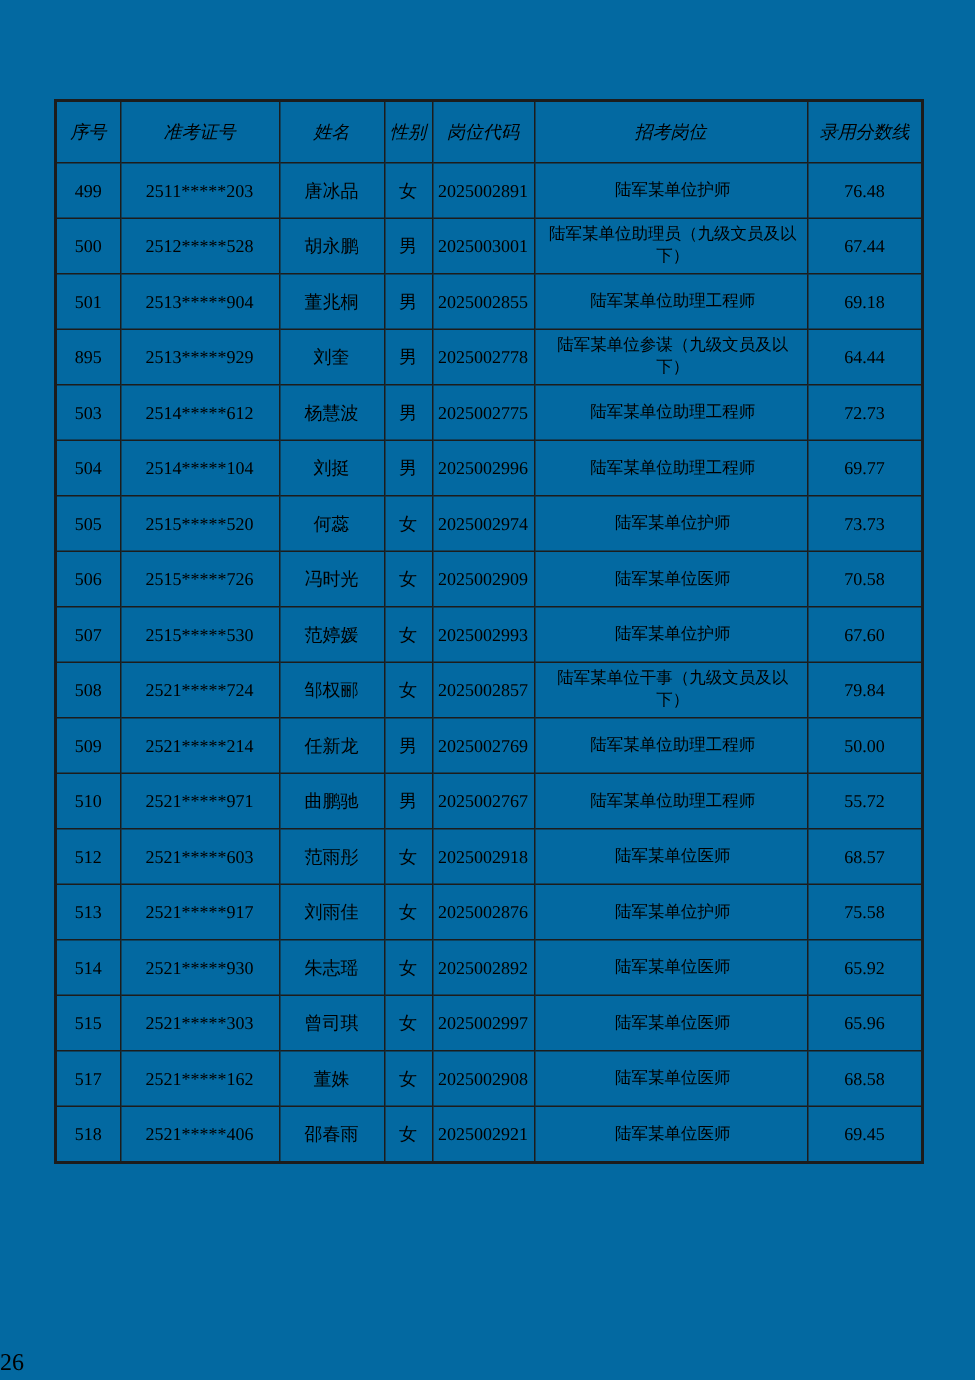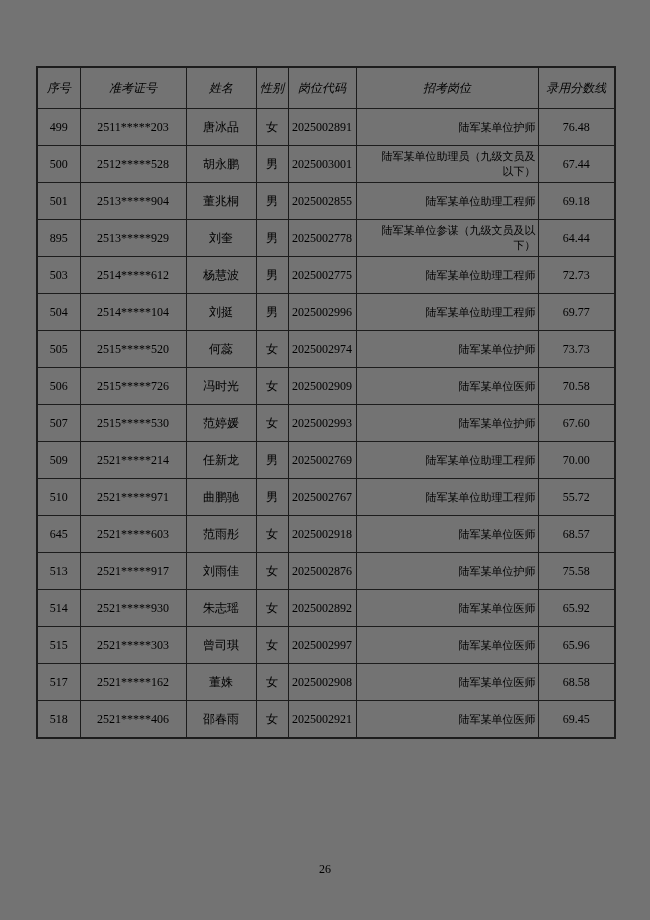--- a/index.html
+++ b/index.html
@@ -10,21 +10,21 @@
   body {
     width: 650px;
     height: 920px;
     position: relative;
     font-family: "Liberation Serif", "DejaVu Serif", serif;
     color: #000000;
   }
   .page {
     position: absolute;
     inset: 0;
-    background: #737373;
+    background: #0369a1;
   }
   table.results {
     position: absolute;
     left: 36px;
     top: 66px;
     width: 578px;
     border-collapse: collapse;
     table-layout: fixed;
     border: 2px solid #1c1c1c;
   }
@@ -41,32 +41,32 @@
   }
   table.results th {
     height: 38px;
     font-weight: normal;
     font-style: italic;
   }
   table.results td {
     height: 34px;
   }
   table.results td.pos {
-    text-align: right;
-    padding-left: 16px;
+    text-align: center;
+    padding-left: 5px;
     font-size: 11px;
     line-height: 15px;
   }
   .page-number {
     position: absolute;
-    top: 862px;
+    top: 900px;
     left: 0;
     width: 100%;
-    text-align: center;
-    font-size: 12px;
+    text-align: left;
+    font-size: 16px;
   }
 </style>
 </head>
 <body>
 
 <div class="page">
 
   <table class="results">
     <colgroup>
       <col style="width:43px">
@@ -172,44 +172,53 @@
   <tr>
     <td>507</td>
     <td>2515*****530</td>
     <td>范婷媛</td>
     <td>女</td>
     <td>2025002993</td>
     <td class="pos">陆军某单位护师</td>
     <td>67.60</td>
   </tr>
 
+  <tr>
+    <td>508</td>
+    <td>2521*****724</td>
+    <td>邹权郦</td>
+    <td>女</td>
+    <td>2025002857</td>
+    <td class="pos">陆军某单位干事（九级文员及以下）</td>
+    <td>79.84</td>
+  </tr>
 
   <tr>
     <td>509</td>
     <td>2521*****214</td>
     <td>任新龙</td>
     <td>男</td>
     <td>2025002769</td>
     <td class="pos">陆军某单位助理工程师</td>
-    <td>70.00</td>
+    <td>50.00</td>
   </tr>
 
   <tr>
     <td>510</td>
     <td>2521*****971</td>
     <td>曲鹏驰</td>
     <td>男</td>
     <td>2025002767</td>
     <td class="pos">陆军某单位助理工程师</td>
     <td>55.72</td>
   </tr>
 
 
   <tr>
-    <td>645</td>
+    <td>512</td>
     <td>2521*****603</td>
     <td>范雨彤</td>
     <td>女</td>
     <td>2025002918</td>
     <td class="pos">陆军某单位医师</td>
     <td>68.57</td>
   </tr>
 
   <tr>
     <td>513</td>

